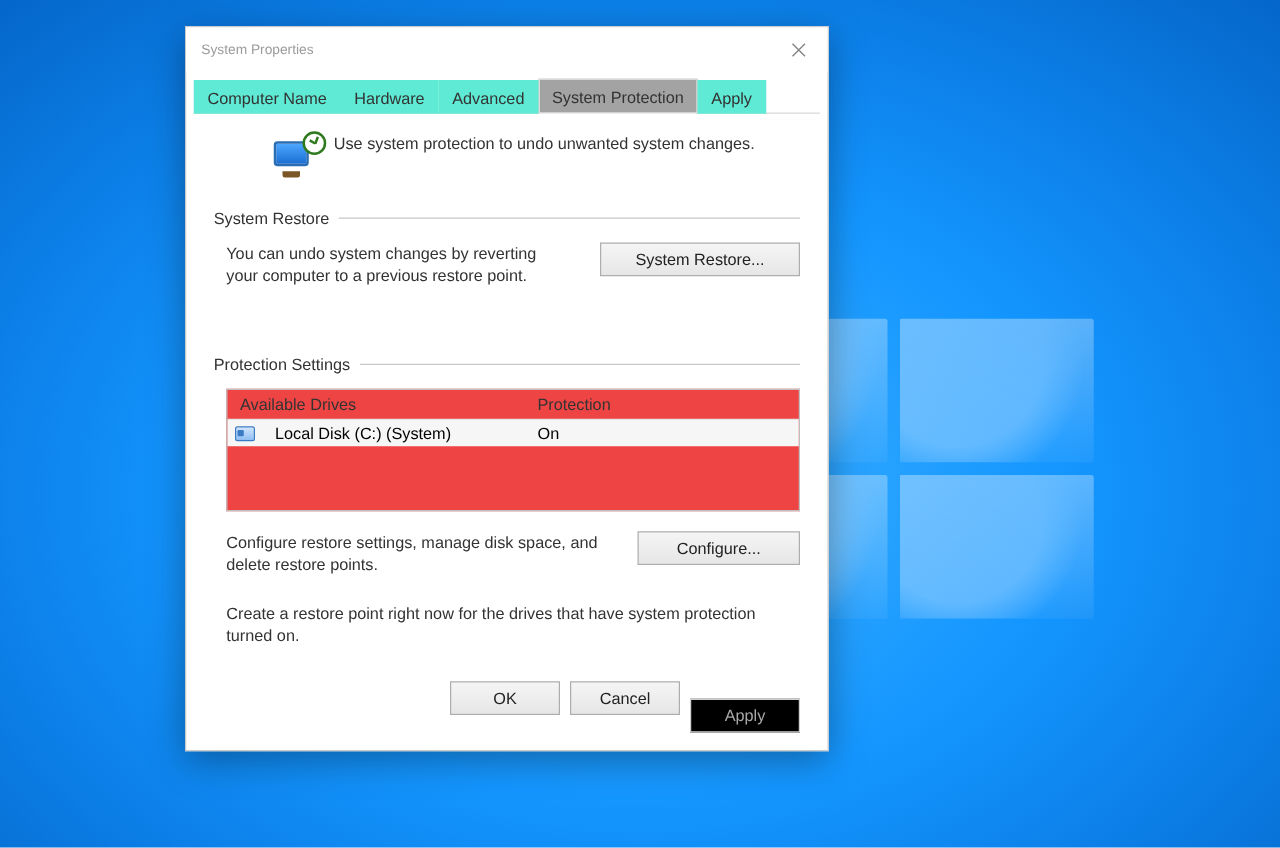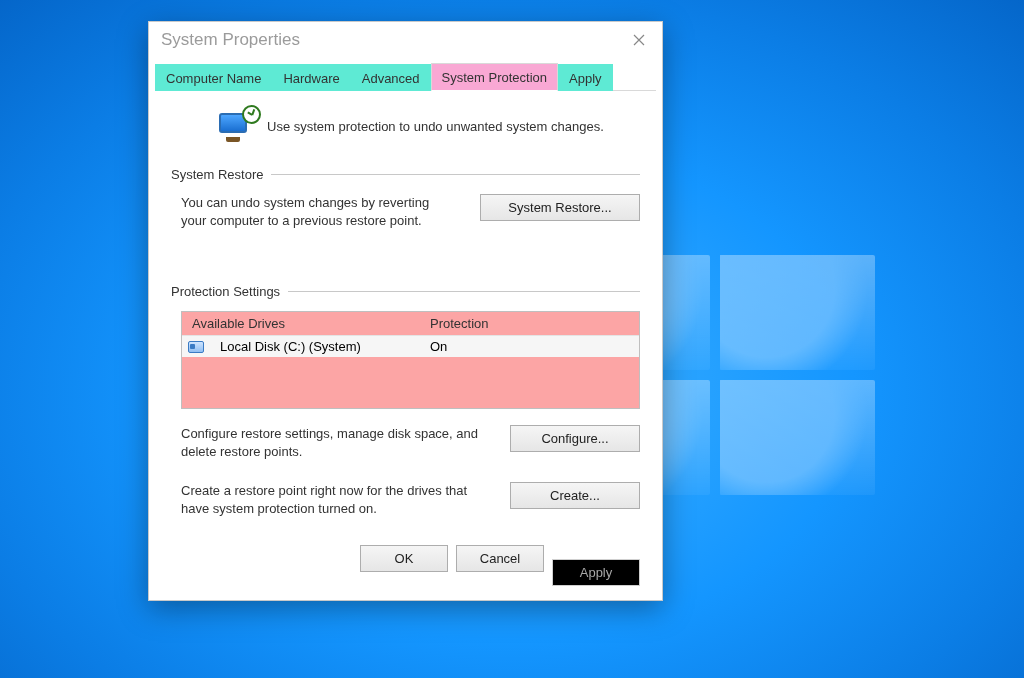--- a/index.html
+++ b/index.html
@@ -31,21 +31,21 @@
     border:1px solid #c9c9c9;
     box-shadow:0 8px 28px rgba(0,0,0,.35);
   }
 
   .titlebar {
     height:36px;
     background:#ffffff;
     display:flex; align-items:center;
     padding:0 8px 0 12px;
     color:#9b9b9b;
-    font-size:17px;
+    font-size:11px;
     position:relative;
   }
   .titlebar .close-btn {
     position:absolute; right:0; top:0; width:46px; height:36px;
     display:flex; align-items:center; justify-content:center;
     color:#888;
   }
 
   .tabs {
     display:flex; align-items:flex-end;
@@ -57,28 +57,28 @@
     padding:6px 10px 5px 10px;
     color:#333;
     border:1px solid transparent;
     border-bottom:none;
     position:relative; top:1px;
     background:#5eead4;
   }
   .tab.active {
     border:1px solid #d9d9d9;
     border-bottom:1px solid #fff;
-    background:#f9a8d4;
+    background:#a3a3a3;
   }
 
   .tab-body {
     padding:10px 22px 14px 22px;
   }
 
-  .intro { display:flex; gap:8px; align-items:center; margin:4px 0 22px 4px;padding-left:44px; }
+  .intro { display:flex; gap:8px; align-items:flex-start; margin:4px 0 22px 4px;padding-left:44px; }
   .intro p { color:#333; padding-top:2px; }
 
   .sys-icon {
     width:40px; height:40px; position:relative; flex:0 0 40px;
   }
   
   .sys-icon .screen { position:absolute; left:0; top:8px; width:28px; height:20px; background:linear-gradient(180deg,#4da6ff,#1a6fd1); border:2px solid #2b6db3; border-radius:3px; }
   .sys-icon .screen::after { content:""; position:absolute; left:50%; top:22px; width:14px; height:5px; background:#7a5626; border-radius:0 0 2px 2px; transform:translateX(-50%); }
   .sys-icon .clock { position:absolute; right:-2px; top:0; width:19px; height:19px; background:#fff; border:2px solid #2f7a1f; border-radius:50%; }
   .sys-icon .clock::before{content:"";position:absolute;left:50%;top:50%;width:1.5px;height:6px;background:#2f7a1f;transform-origin:bottom;transform:translate(-50%,-100%) rotate(20deg);}
@@ -102,21 +102,21 @@
     color:#222; font:inherit;
     padding:0 16px;
     cursor:default;
   }
   .btn.disabled { color:#a8a8a8; border-color:#cfcfcf; background:#000000;margin-top:14px; }
 
   .drives-box {
     border:1px solid #bfbfbf;
     height:98px;
     margin:0 0 16px 10px;
-    background:#fca5a5;
+    background:#ef4444;
   }
   .drives-box .hdr {
     display:flex; padding:4px 10px; border-bottom:1px solid #e4e4e4;
     color:#333;
   }
   .drives-box .hdr span:first-child { flex:0 0 238px; }
   .drives-box .drow {
     display:flex; padding:3px 6px; align-items:center;
     background:#f6f6f6;
   }
@@ -208,21 +208,20 @@
 
     <div class="row">
       <p>Configure restore settings, manage disk space, and delete restore points.</p>
       <button class="btn">Configure...</button>
     </div>
 
     <div style="height:14px"></div>
 
     <div class="row">
       <p>Create a restore point right now for the drives that have system protection turned on.</p>
-      <button class="btn">Create...</button>
     </div>
 
   </div>
 
   <div class="footer-btns">
     <button class="btn">OK</button>
     <button class="btn">Cancel</button>
     <button class="btn disabled">Apply</button>
   </div>
 

